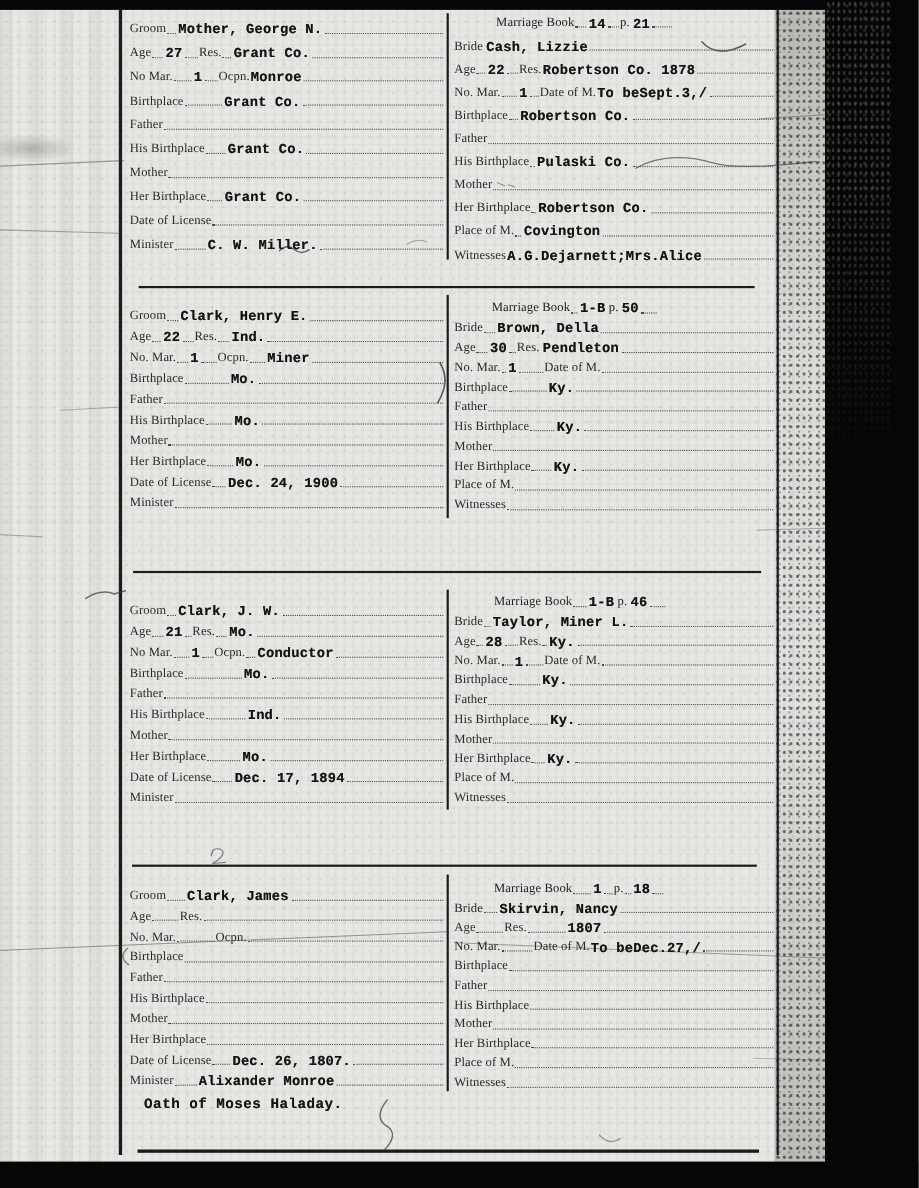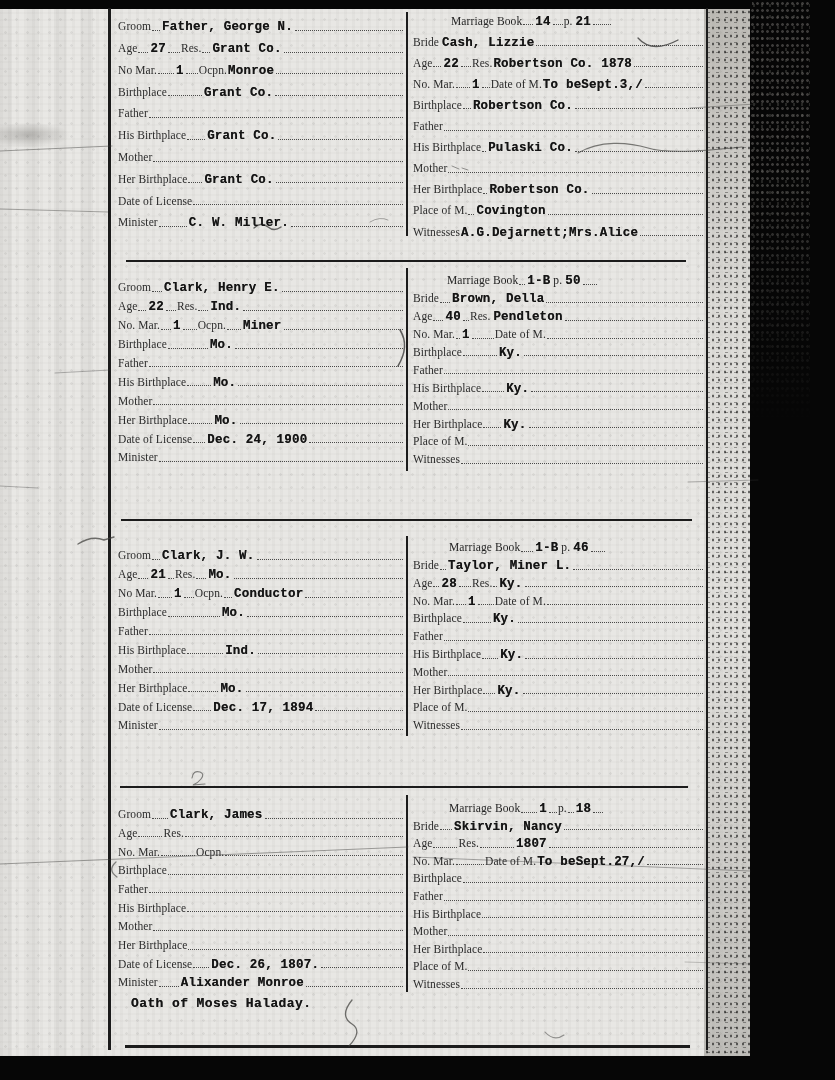--- a/index.html
+++ b/index.html
@@ -145,21 +145,21 @@
     <path d="M545,1032 q9,10 19,3" stroke-width="1.1" opacity=".5"></path>
     <path d="M370,222 q10,-6 18,-2" stroke-width="1" opacity=".4"></path>
   </g>
 </svg>
 
 <div id="blocks">
     <div class="col gcol g0">
       <div class="row">
         <span class="lab">Groom</span>
         <span class="dots" style="width: 8px;"></span>
-        <span class="val">Father, George N.</span>
+        <span class="val">Mother, George N.</span>
         <span class="dots fillx"></span>
       </div>
       <div class="row">
         <span class="lab">Age</span>
         <span class="dots" style="width: 10px;"></span>
         <span class="val">27</span>
         <span class="dots" style="width: 12px;"></span>
         <span class="lab">Res.</span>
         <span class="dots" style="width: 8px;"></span>
         <span class="val">Grant Co.</span>
@@ -363,21 +363,21 @@
       </div>
       <div class="row">
         <span class="lab">Bride</span>
         <span class="dots" style="width: 10px;"></span>
         <span class="val">Brown, Della</span>
         <span class="dots fillx"></span>
       </div>
       <div class="row">
         <span class="lab">Age</span>
         <span class="dots" style="width: 10px;"></span>
-        <span class="val">40</span>
+        <span class="val">30</span>
         <span class="dots" style="width: 6px;"></span>
         <span class="lab">Res.</span>
         <span class="sp" style="width: 2px;"></span>
         <span class="val">Pendleton</span>
         <span class="dots fillx"></span>
       </div>
       <div class="row">
         <span class="lab">No. Mar.</span>
         <span class="dots" style="width: 4px;"></span>
         <span class="val">1</span>
@@ -630,21 +630,21 @@
         <span class="dots" style="width: 24px;"></span>
         <span class="lab">Res.</span>
         <span class="dots" style="width: 34px;"></span>
         <span class="val">1807</span>
         <span class="dots fillx"></span>
       </div>
       <div class="row">
         <span class="lab">No. Mar.</span>
         <span class="dots" style="width: 28px;"></span>
         <span class="lab">Date of M.</span>
-        <span class="val">To beSept.27,/</span>
+        <span class="val">To beDec.27,/</span>
         <span class="dots fillx"></span>
       </div>
       <div class="row">
         <span class="lab">Birthplace</span>
         <span class="dots fillx"></span>
       </div>
       <div class="row">
         <span class="lab">Father</span>
         <span class="dots fillx"></span>
       </div>

